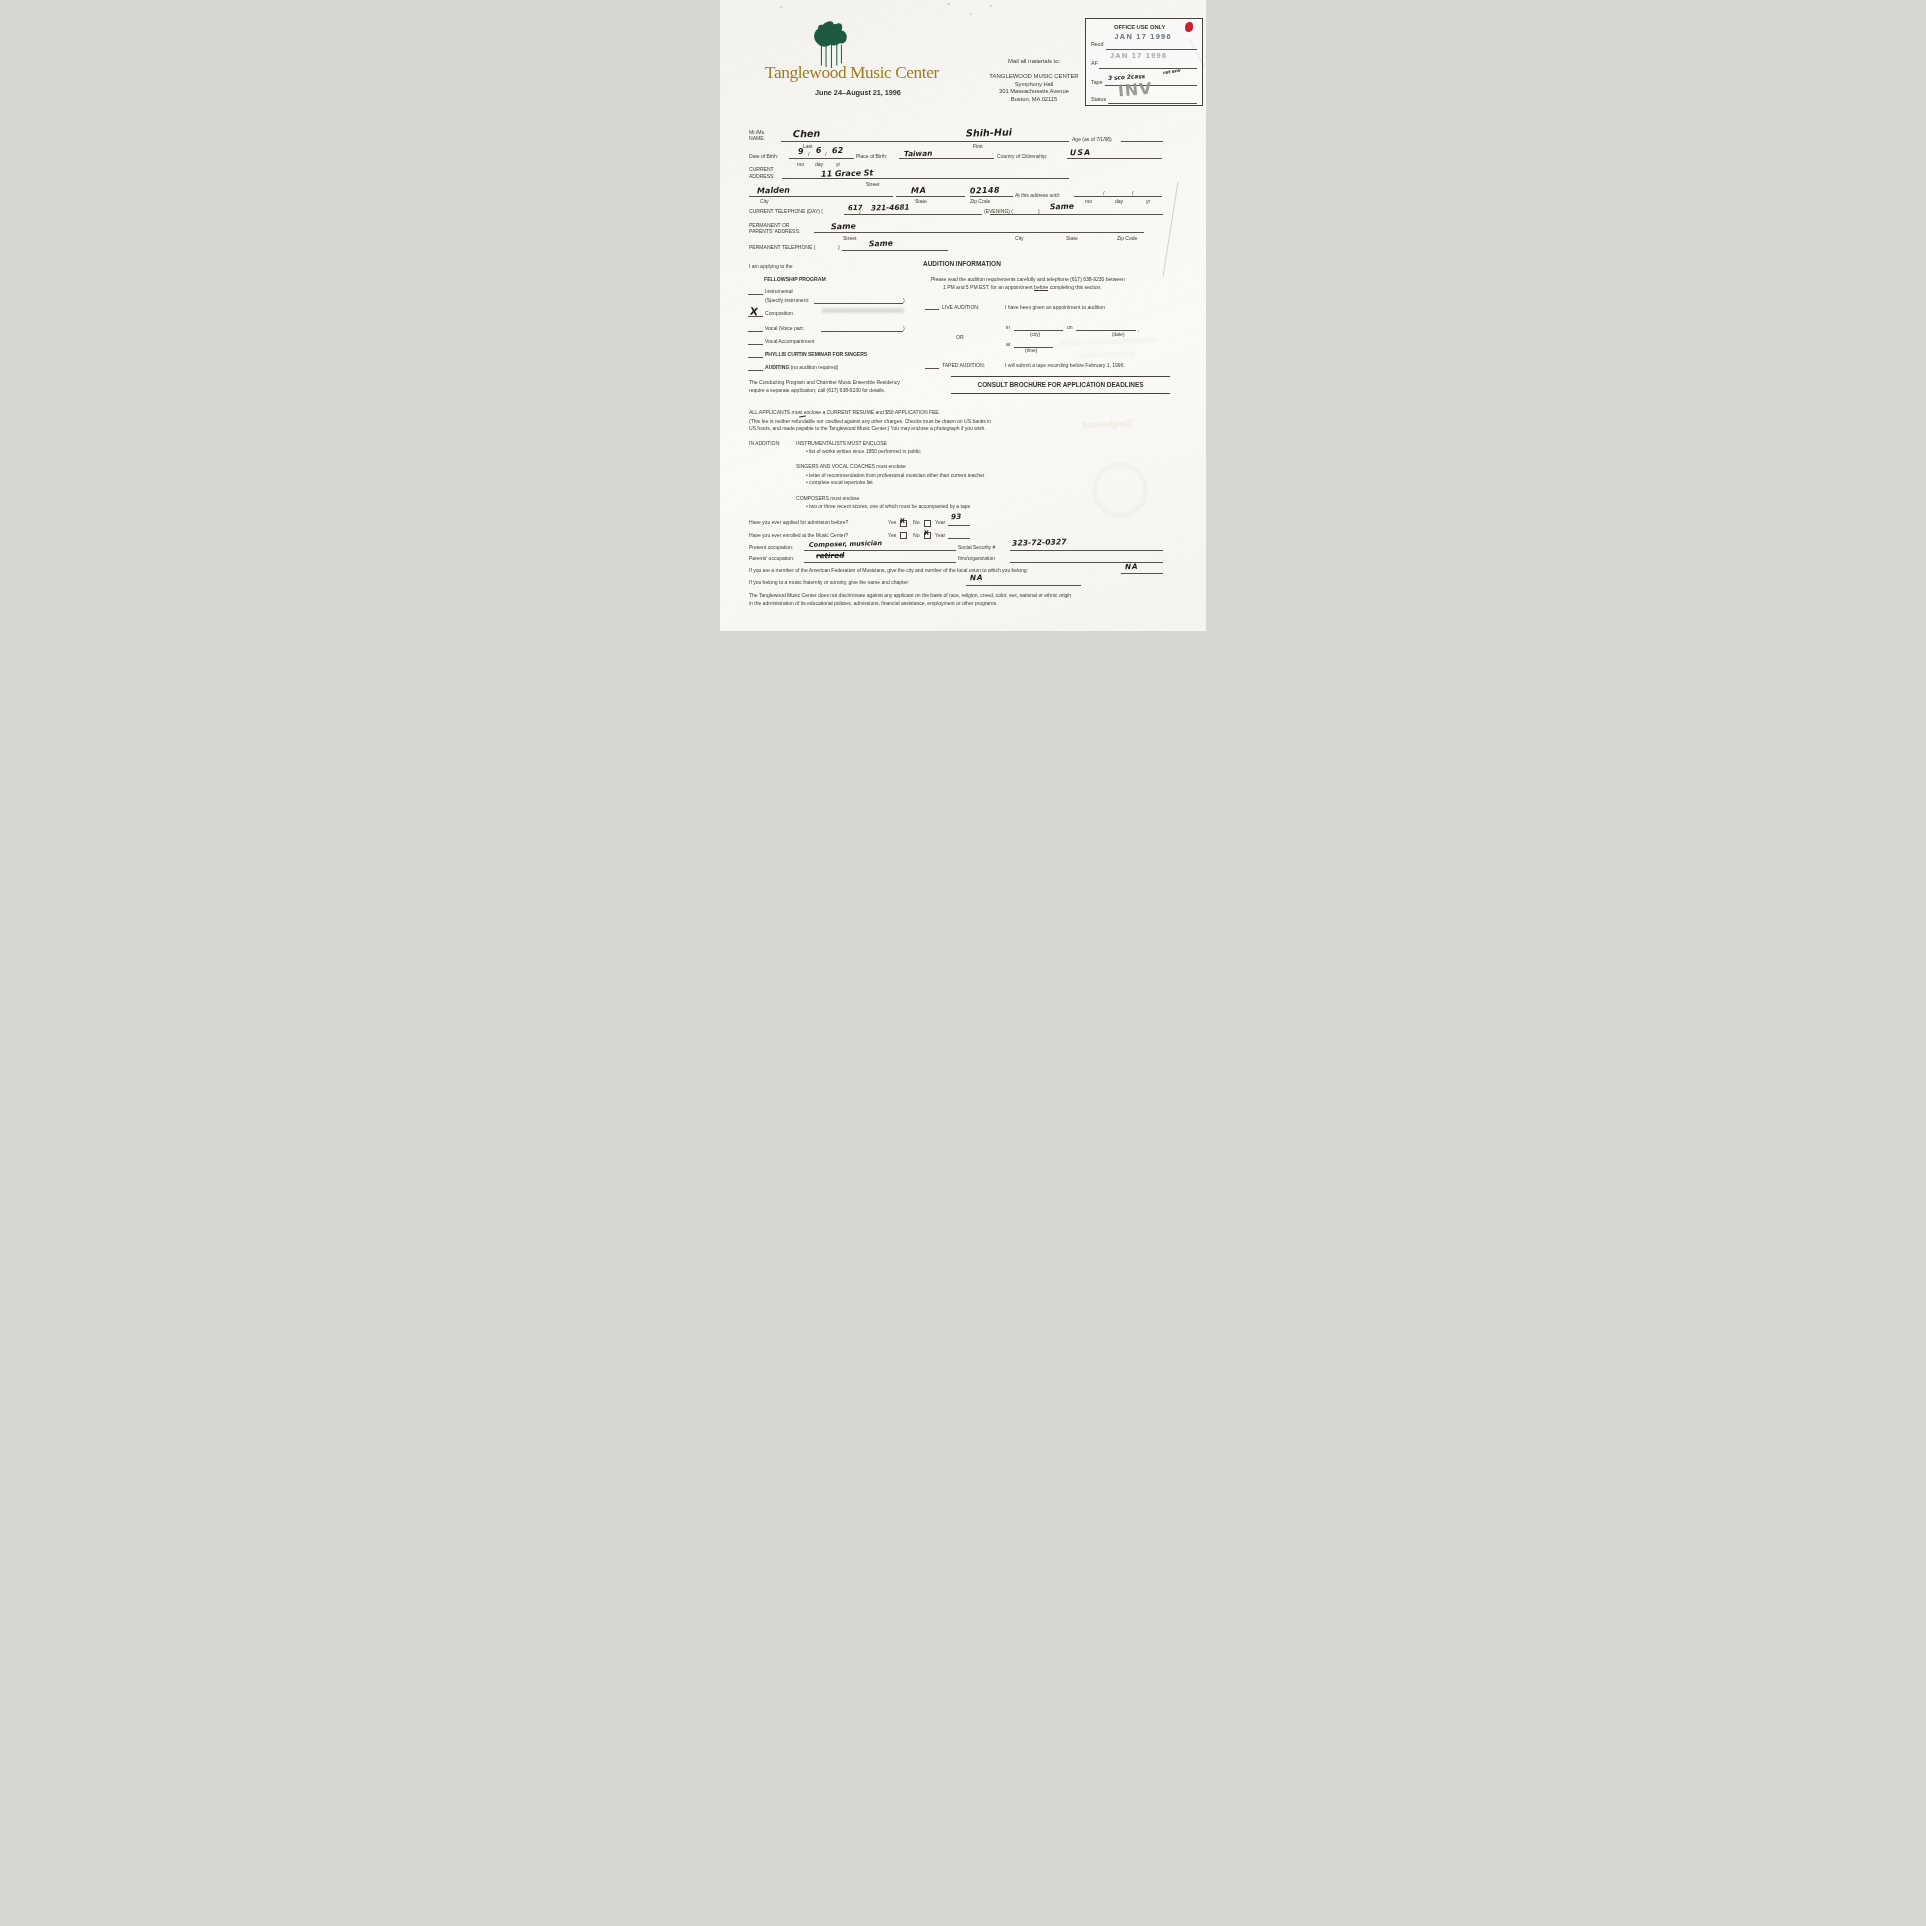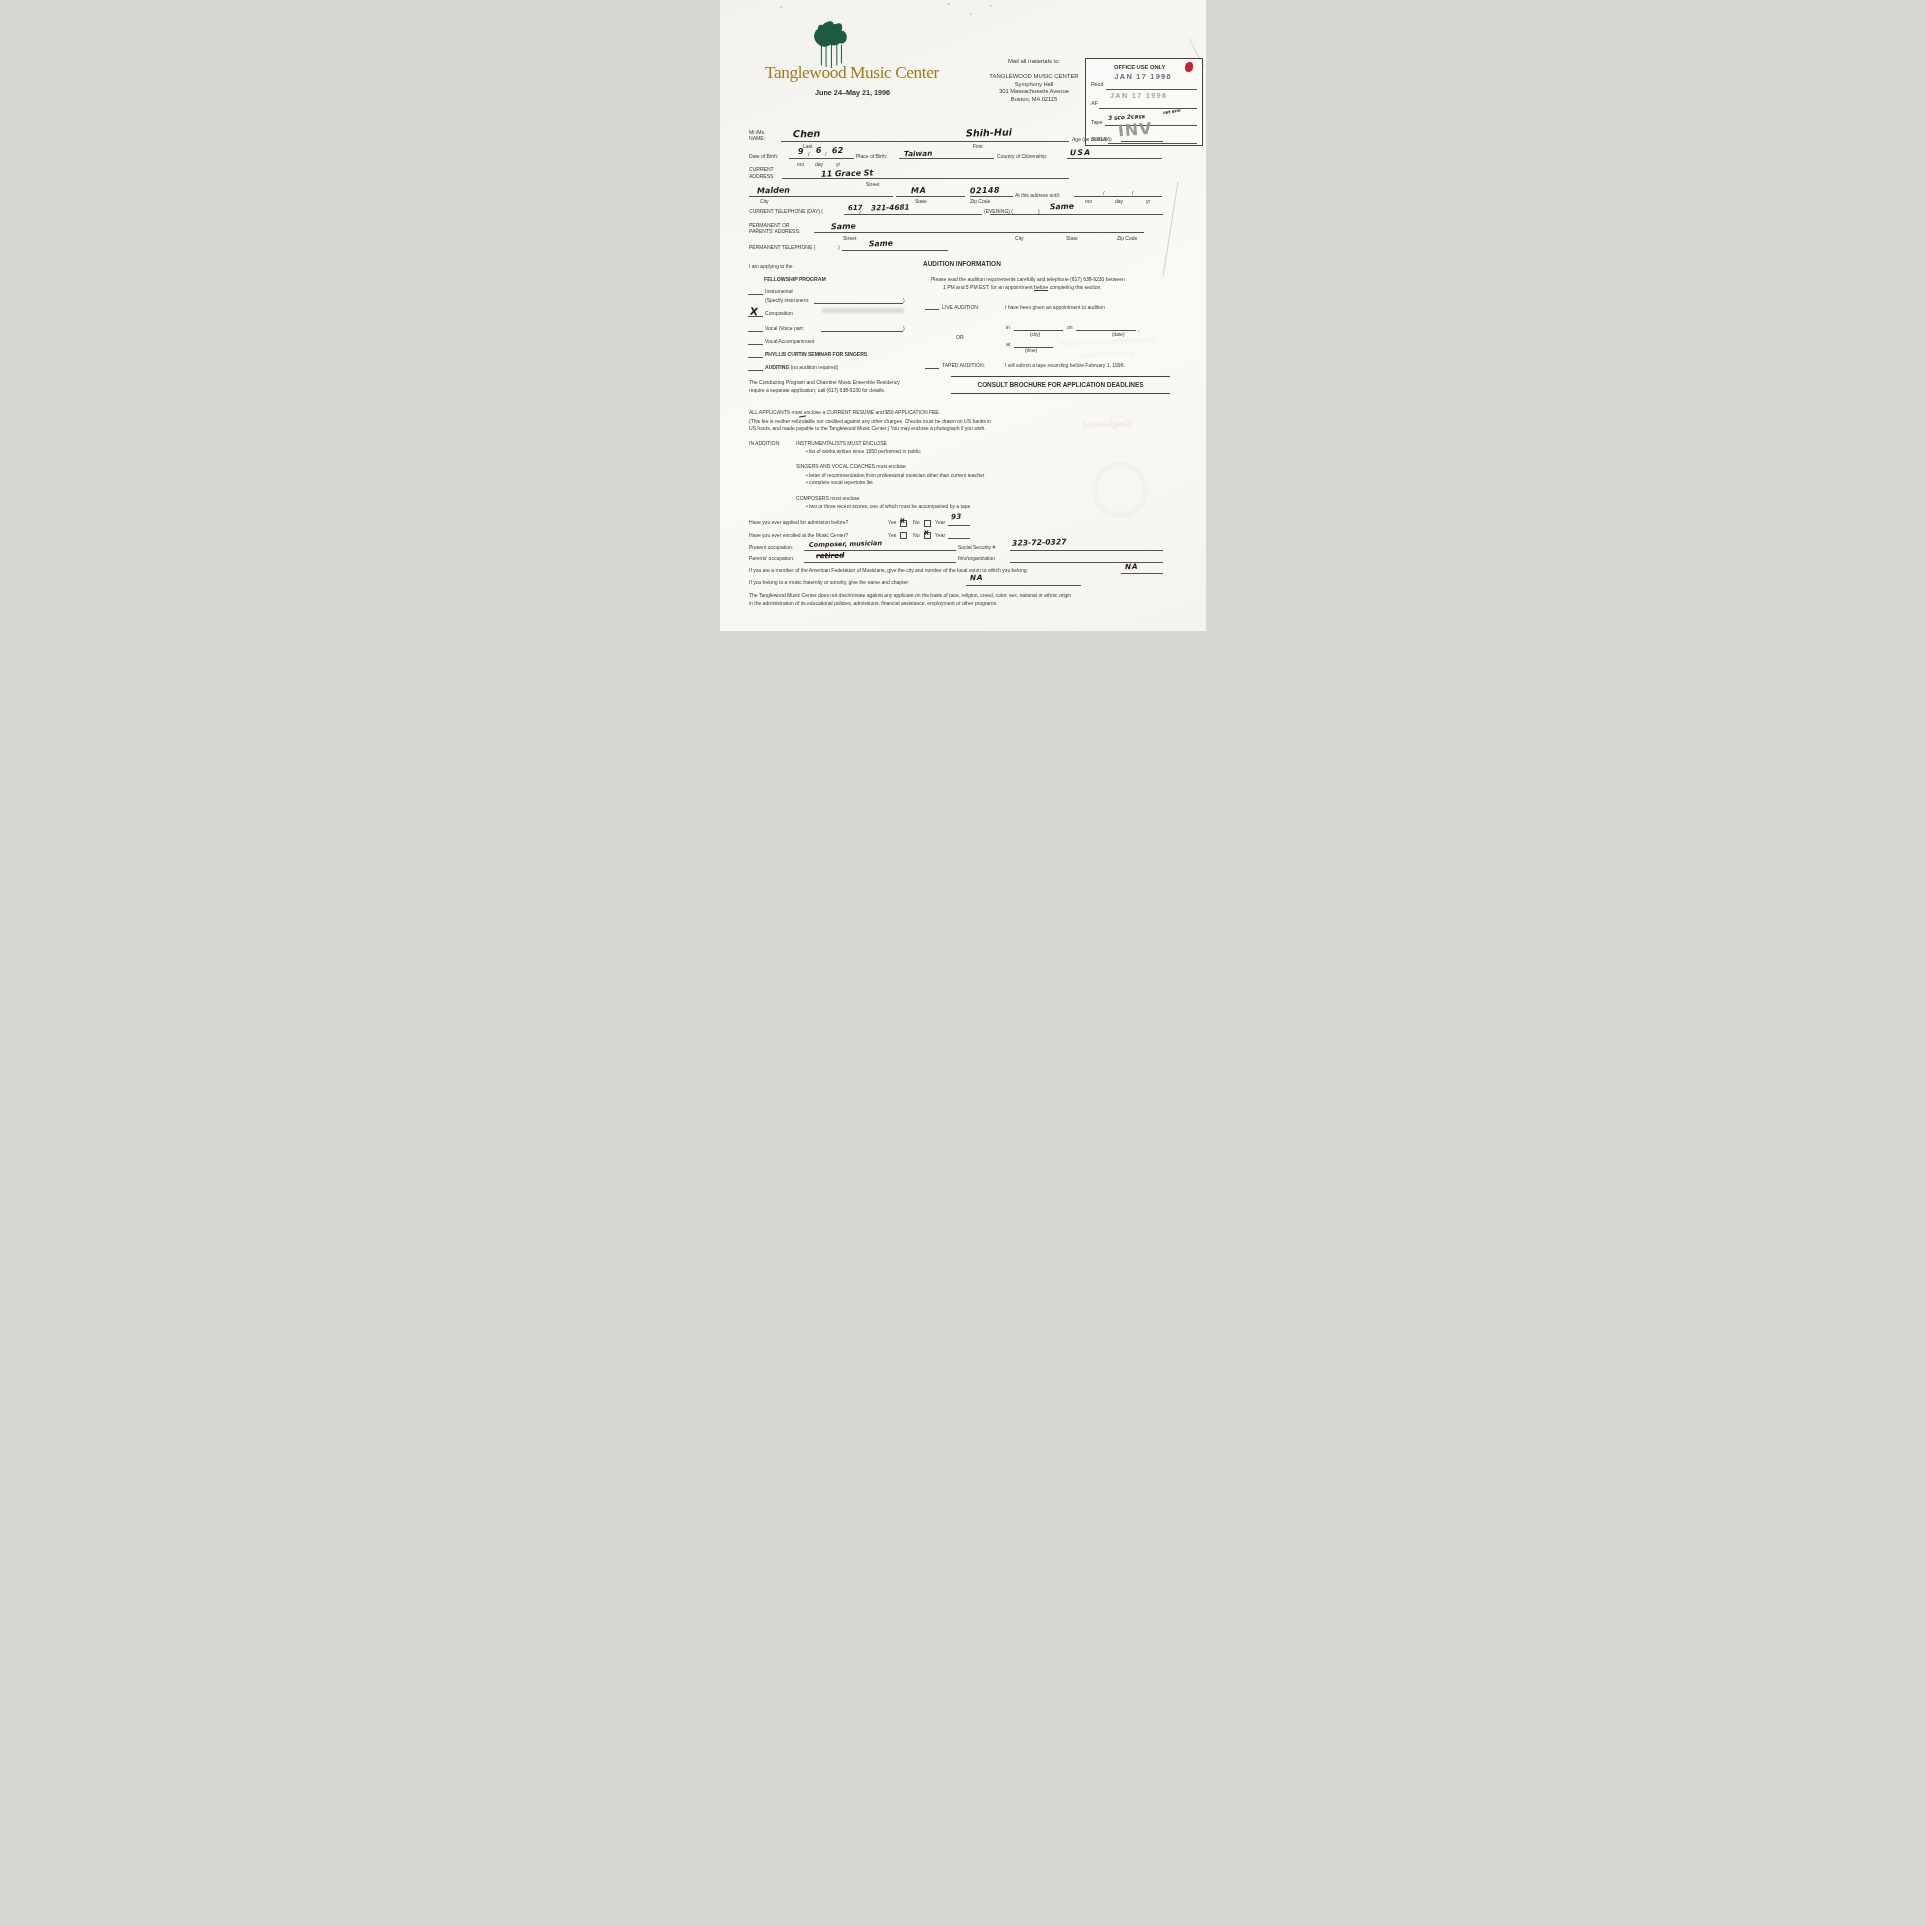--- a/index.html
+++ b/index.html
@@ -51,29 +51,29 @@
       <ellipse cx="76" cy="31" rx="17" ry="21"></ellipse>
         <ellipse cx="92" cy="44" rx="14" ry="17"></ellipse>
       <ellipse cx="48" cy="54" rx="20" ry="15"></ellipse>
         <ellipse cx="72" cy="53" rx="18" ry="13"></ellipse>
       <ellipse cx="62" cy="13" rx="10" ry="10"></ellipse>
         <ellipse cx="85" cy="18" rx="9" ry="10"></ellipse>
       <ellipse cx="40" cy="22" rx="9" ry="10"></ellipse>
     </g>
   </svg>
   <div class="t" style="left:45px;top:63px;font-family:'Liberation Serif',serif;font-size:17.3px;color:#9d7c20;letter-spacing:-0.4px;">Tanglewood Music Center</div>
-  <div class="t b" style="left:95px;top:88px;font-size:7.3px;">June 24–May 21, 1996</div>
+  <div class="t b" style="left:95px;top:88px;font-size:7.3px;">June 24–August 21, 1996</div>
 
   <div class="t" style="left:231px;top:58px;width:166px;text-align:center;font-size:6px;">Mail all materials to:</div>
   <div class="t" style="left:231px;top:73px;width:166px;text-align:center;font-size:6px;">TANGLEWOOD MUSIC CENTER</div>
   <div class="t" style="left:231px;top:81px;width:166px;text-align:center;font-size:5.8px;">Symphony Hall</div>
   <div class="t" style="left:231px;top:88px;width:166px;text-align:center;font-size:5.8px;">301 Massachusetts Avenue</div>
   <div class="t" style="left:231px;top:96px;width:166px;text-align:center;font-size:5.8px;">Boston, MA  02115</div>
 
-  <div style="position:absolute;left:365px;top:18px;width:116px;height:86px;border:0.8px solid #45423a;background:rgba(255,255,255,.35);margin-top:40px;">
+  <div style="position:absolute;left:365px;top:18px;width:116px;height:86px;border:0.8px solid #45423a;background:rgba(255,255,255,.35);">
     <div class="t b" style="left:28px;top:4.6px;font-size:5.8px;">OFFICE USE ONLY</div>
     <div style="position:absolute;left:99px;top:3.1px;width:8px;height:10.4px;background:#c5202b;border-radius:58% 42% 52% 48%;"></div>
     <div class="stamp" style="left:28.5px;top:12.7px;font-size:7.3px;">JAN 17 1996</div>
     <div class="t" style="left:5px;top:22px;font-size:5.4px;">Recd</div>
     <div class="ln" style="left:20px;top:30px;width:91px;"></div>
     <div class="stamp" style="left:24px;top:32px;font-size:7.3px;opacity:.5;">JAN 17 1996</div>
     <div class="t" style="left:5px;top:41px;font-size:5.4px;">AF</div>
     <div class="ln" style="left:13px;top:49px;width:98px;"></div>
     <div class="t" style="left:5px;top:60px;font-size:5.4px;">Tape</div>
     <div class="hand" style="left:21.6px;top:55px;font-size:5.8px;transform:rotate(-3deg);">3 sco 2cass</div>

